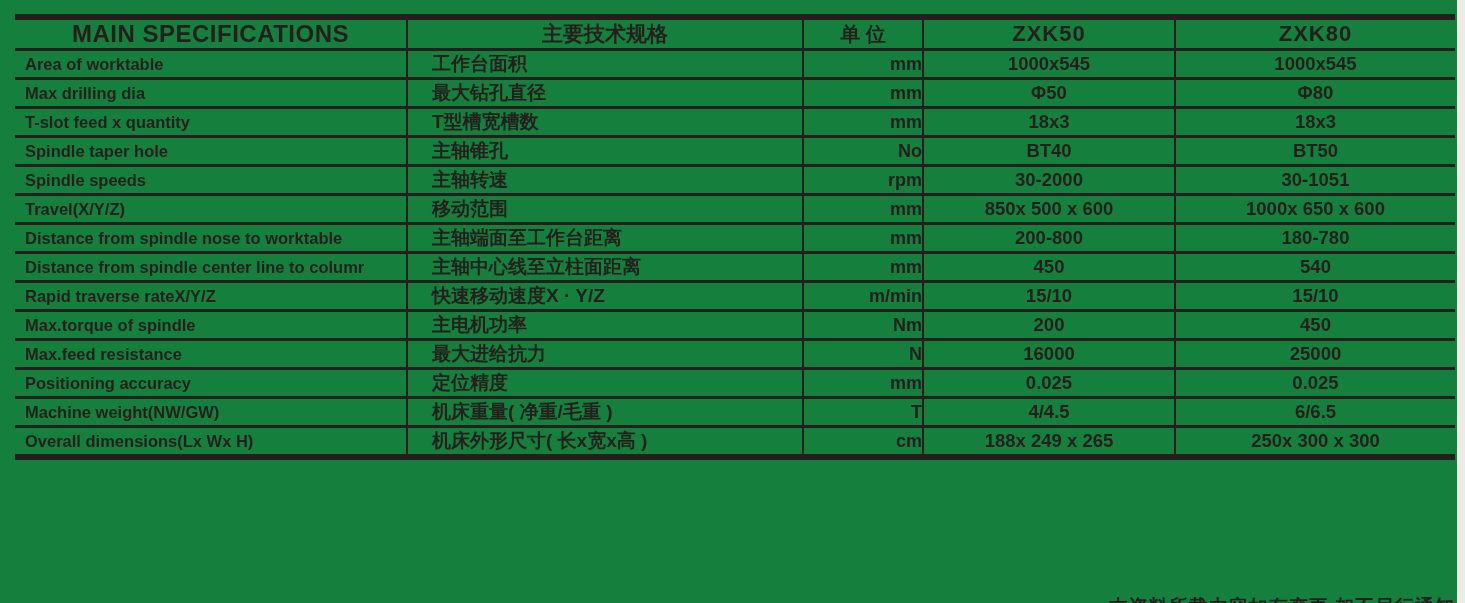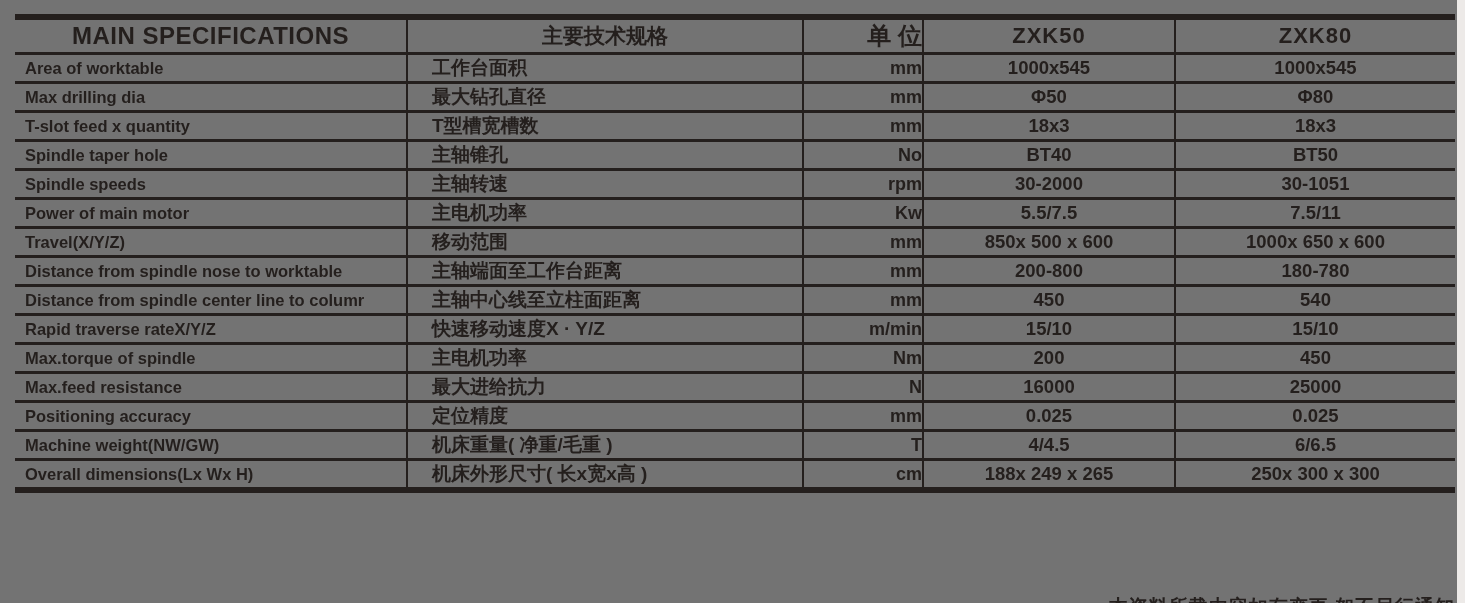--- a/index.html
+++ b/index.html
@@ -5,21 +5,21 @@
   html, body {
     margin: 0;
     padding: 0;
     background: #ffffff;
     font-family: "Liberation Sans", sans-serif;
   }
   .page {
     position: relative;
     width: 1465px;
     height: 603px;
-    background: #737373;
+    background: #15803d;
     overflow: hidden;
     color: #241f1d;
   }
   
   .scan-edge {
     position: absolute;
     top: 0;
     right: 0;
     width: 8px;
     height: 100%;
@@ -47,21 +47,21 @@
     overflow: hidden;
   }
   .specs tr > *:first-child { border-left: none; }
   .specs tr > *:last-child  { border-right: none; }
 
   .specs thead tr { height: 30px; }
   .specs tbody tr { height: 28.4px; }
 
   th.h-en   { font-size: 24px; letter-spacing: 0.5px; text-align: center; }
   th.h-zh   { font-size: 21px; text-align: center; }
-  th.h-unit { font-size: 24px; text-align: right; margin-top: 7px; }
+  th.h-unit { font-size: 20px; text-align: center; margin-top: 7px; }
   th.h-model{ font-size: 22px; letter-spacing: 1px; text-align: center; }
 
   td.c-en   { font-size: 16.5px; text-align: left; padding-left: 10px; }
   td.c-zh   { font-size: 19px;   text-align: left; padding-left: 24px; }
   td.c-unit { font-size: 18px;   text-align: right; }
   td.c-val  { font-size: 18.5px; text-align: center; }
 
   .footer-note {
     position: absolute;
     top: 560px;
@@ -125,27 +125,20 @@
     <td class="c-val">BT50</td>
   </tr>
         <tr>
     <td class="c-en">Spindle speeds</td>
     <td class="c-zh">主轴转速</td>
     <td class="c-unit">rpm</td>
     <td class="c-val">30-2000</td>
     <td class="c-val">30-1051</td>
   </tr>
         <tr>
-    <td class="c-en">Power of main motor</td>
-    <td class="c-zh">主电机功率</td>
-    <td class="c-unit">Kw</td>
-    <td class="c-val">5.5/7.5</td>
-    <td class="c-val">7.5/11</td>
-  </tr>
-        <tr>
     <td class="c-en">Travel(X/Y/Z)</td>
     <td class="c-zh">移动范围</td>
     <td class="c-unit">mm</td>
     <td class="c-val">850x 500 x 600</td>
     <td class="c-val">1000x 650 x 600</td>
   </tr>
         <tr>
     <td class="c-en">Distance from spindle nose to worktable</td>
     <td class="c-zh">主轴端面至工作台距离</td>
     <td class="c-unit">mm</td>

